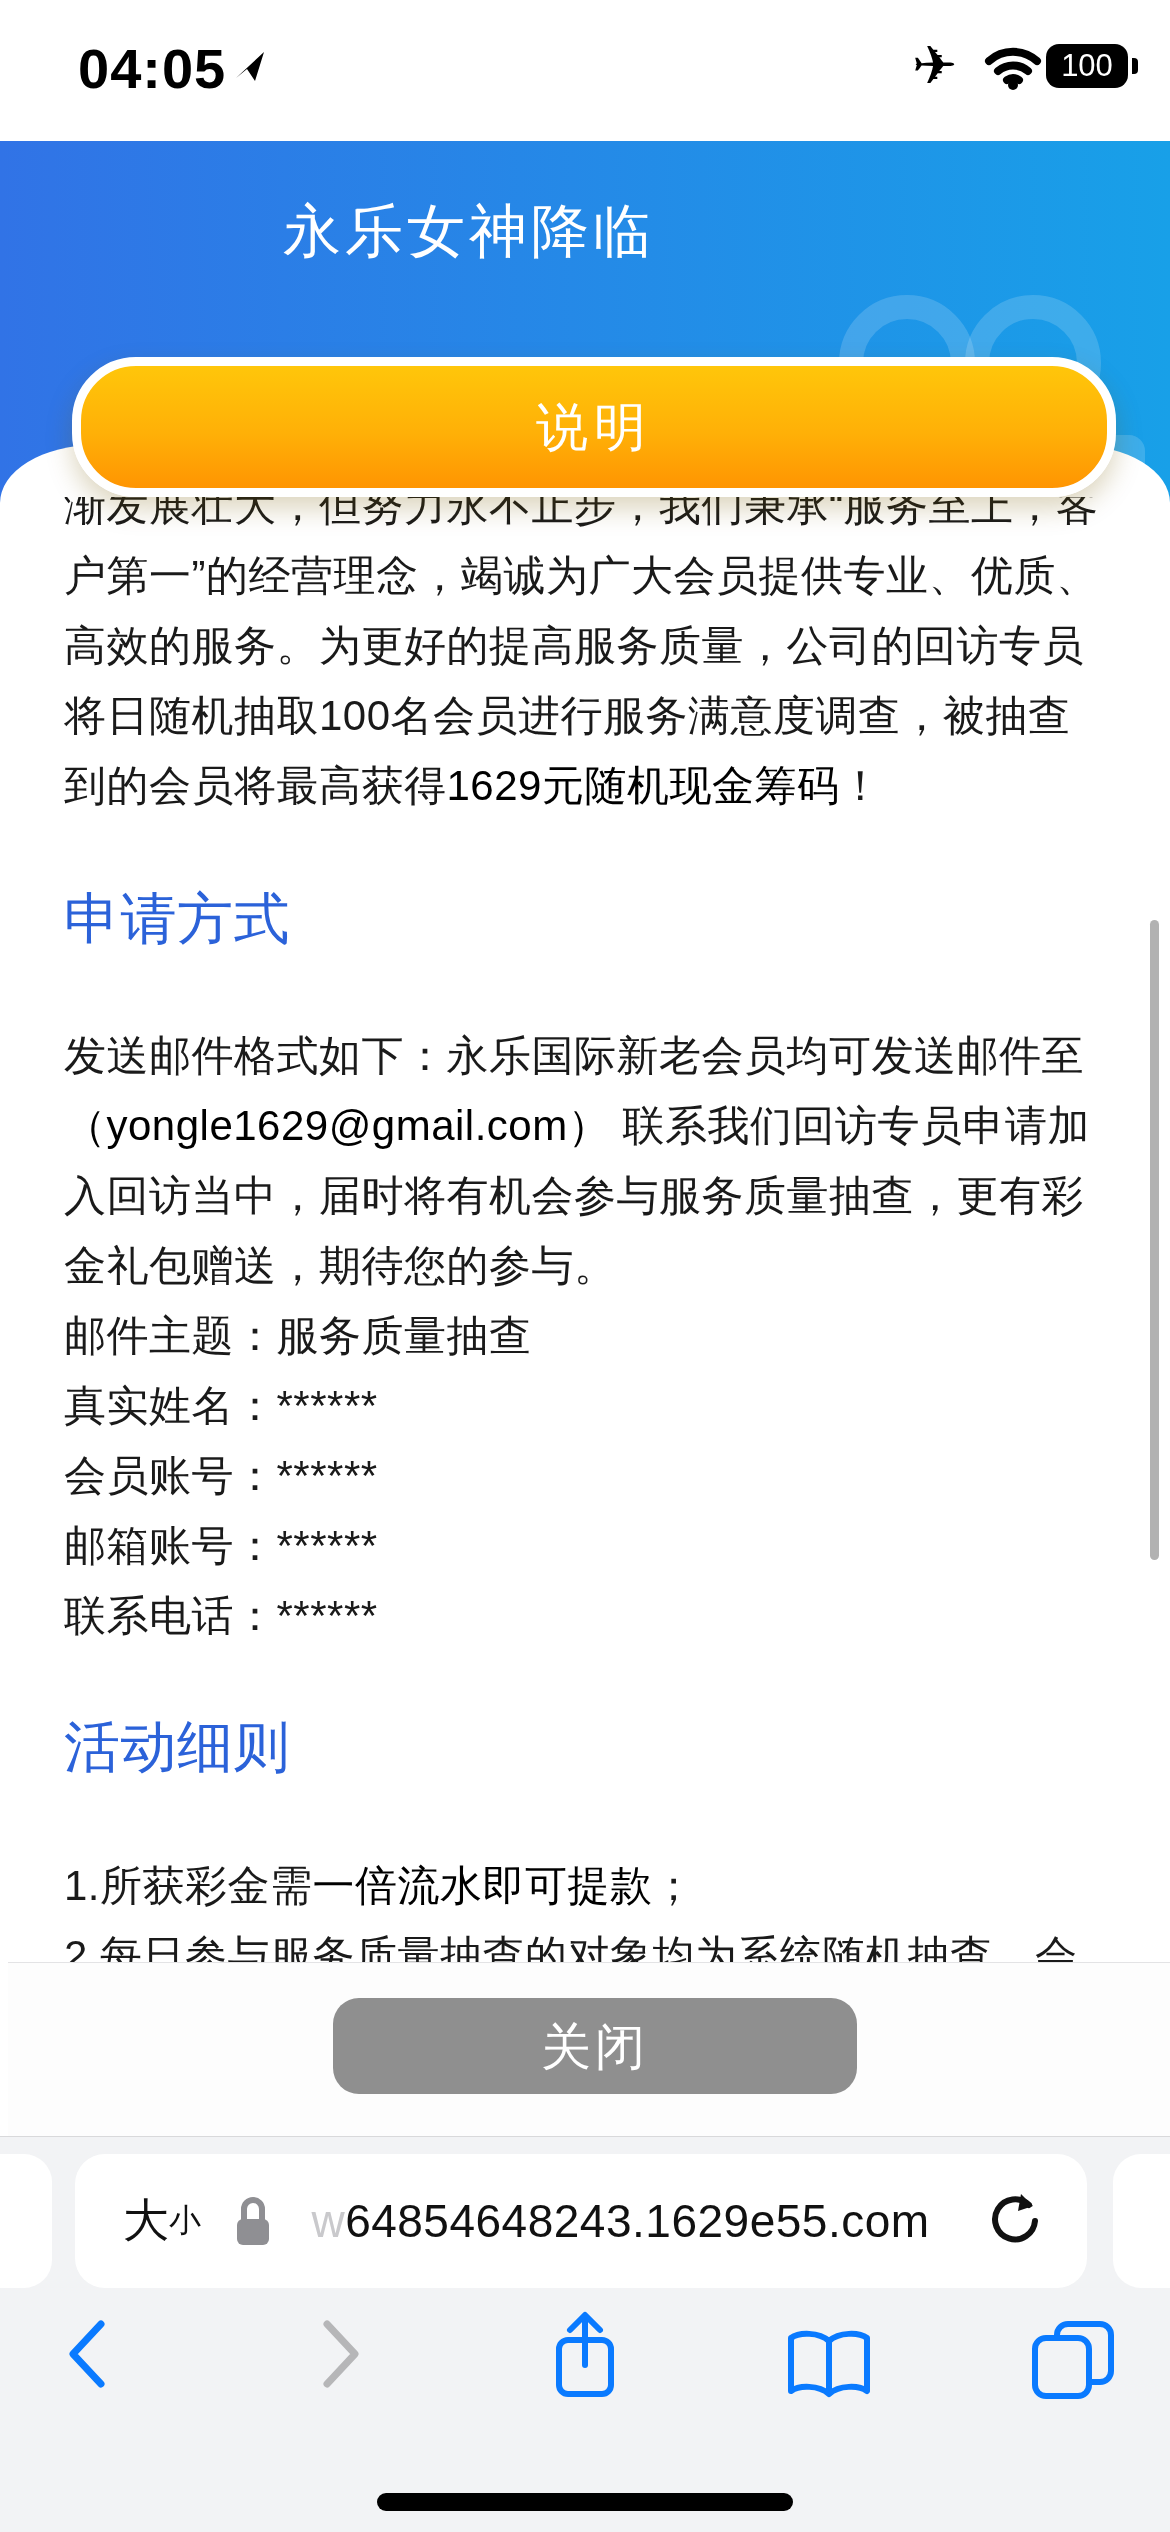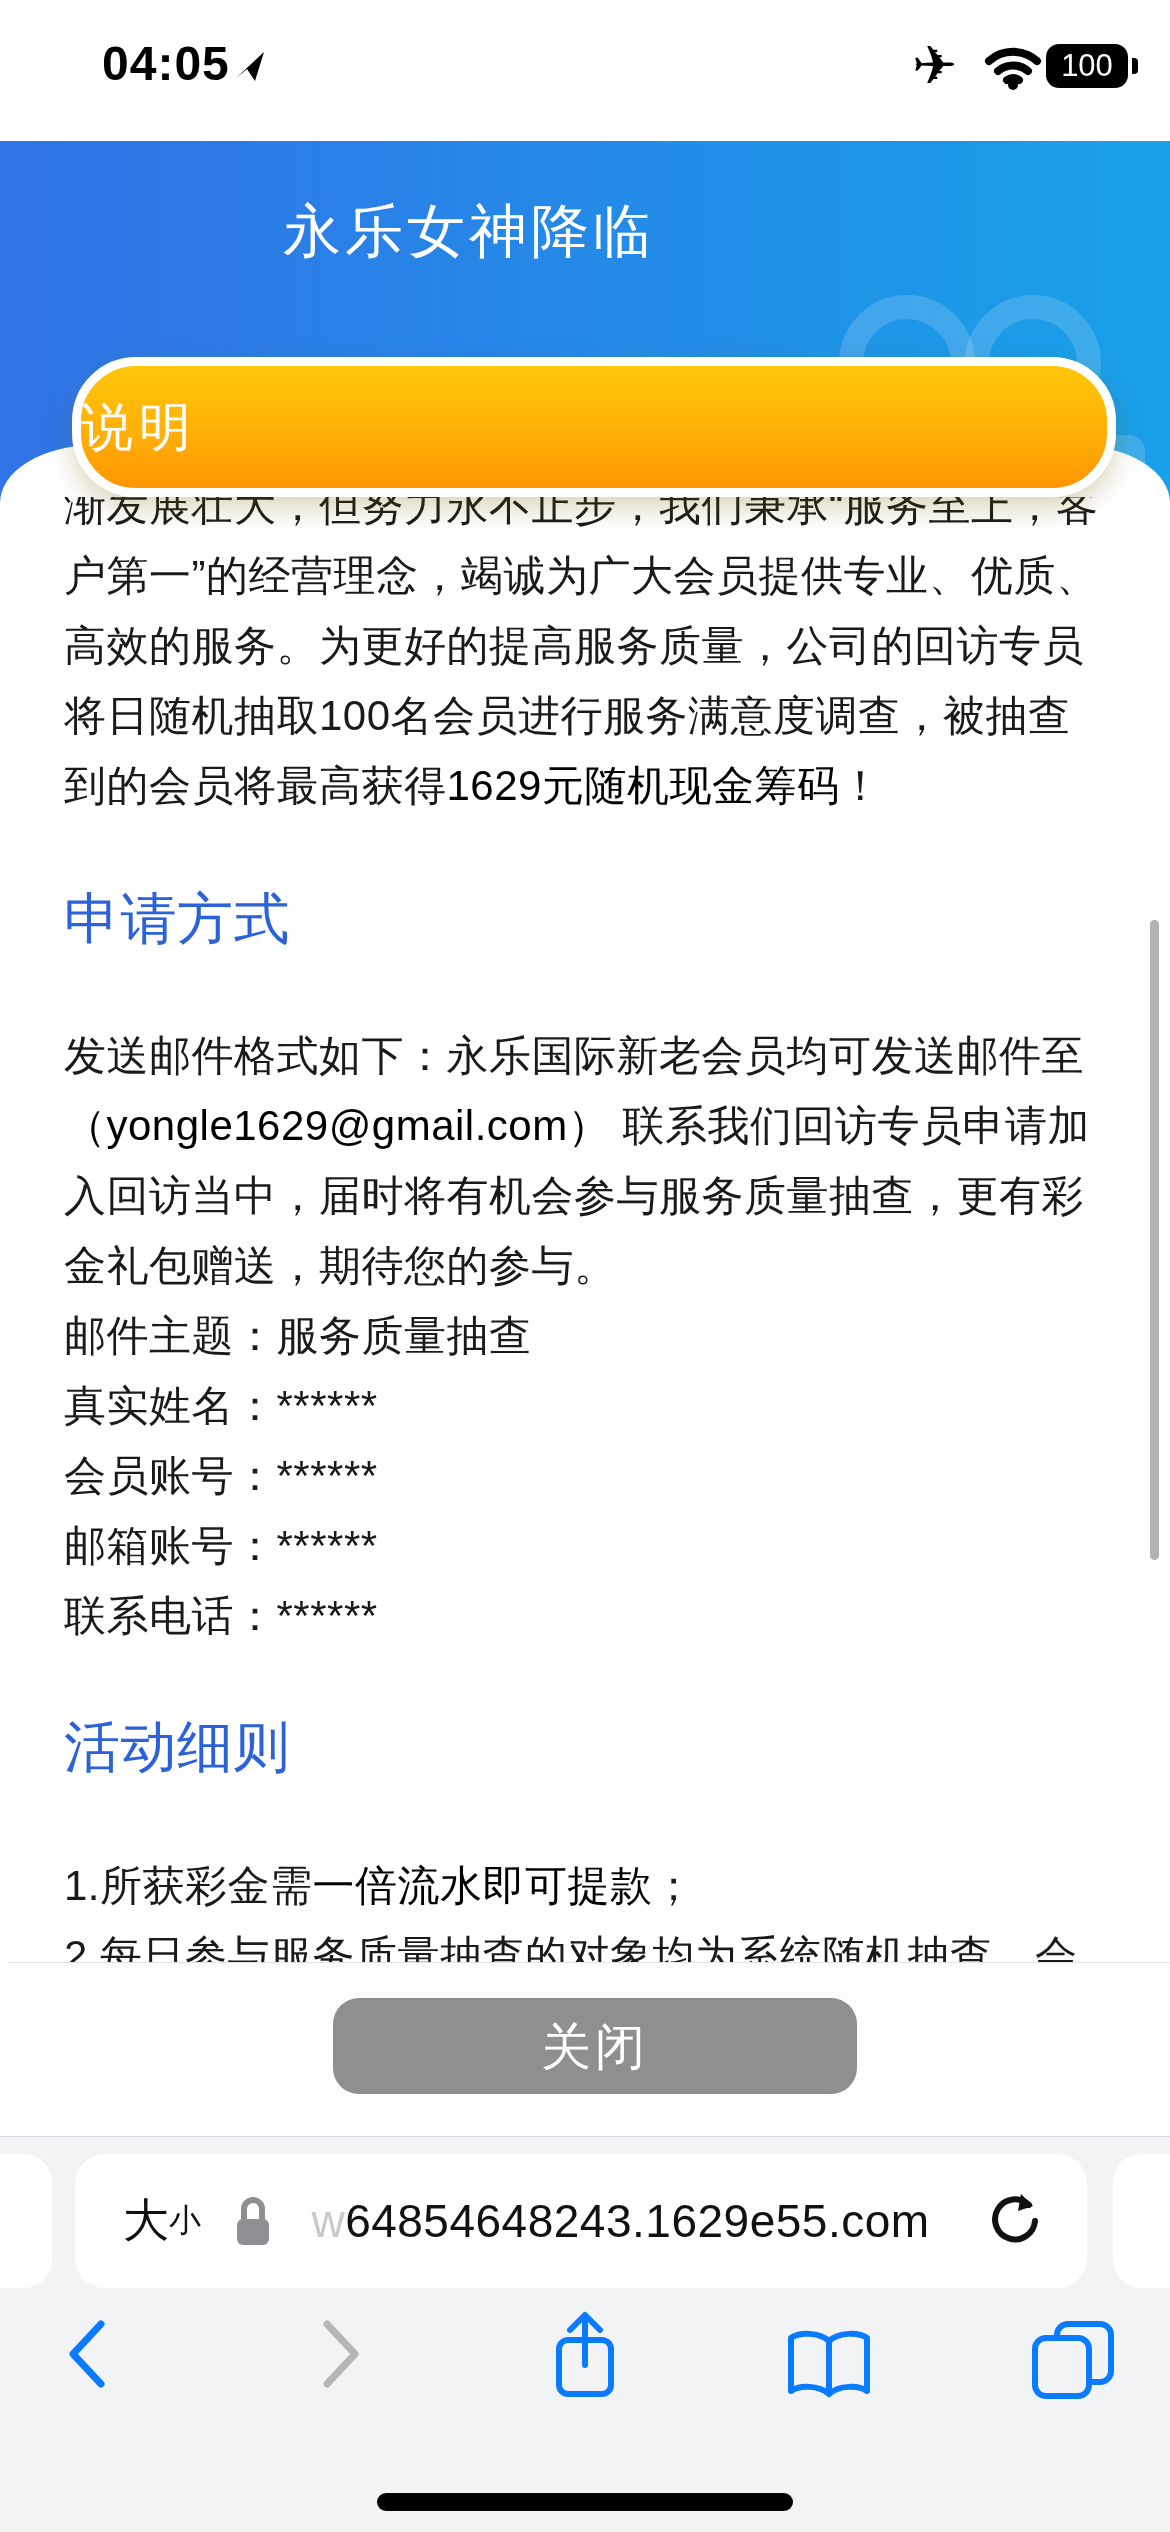--- a/index.html
+++ b/index.html
@@ -2,42 +2,42 @@
 <html><head>
 <meta charset="utf-8">
 <style>
   html,body{margin:0;padding:0;background:#888;}
   #app{
     position:relative;width:1170px;height:2532px;background:#ffffff;overflow:hidden;
     font-family:"Liberation Sans","DejaVu Sans",sans-serif;margin:0 auto;
   }
   
   .statusbar{position:absolute;top:0;left:0;width:1170px;height:141px;background:#ffffff;z-index:40;}
-  .time{position:absolute;left:78px;top:36px;font-size:48px;font-weight:700;color:#000;letter-spacing:1px;margin-left:24px;}
+  .time{position:absolute;left:78px;top:36px;font-size:56px;font-weight:700;color:#000;letter-spacing:1px;}
   .loc-arrow{position:absolute;left:232px;top:48px;}
   .plane{position:absolute;left:912px;top:34px;font-size:54px;color:#000;font-family:"DejaVu Sans",sans-serif;}
   .wifi{position:absolute;left:984px;top:46px;}
   .battery{position:absolute;left:1046px;top:44px;width:82px;height:44px;background:#000;border-radius:13px;color:#fff;
     font-size:31px;font-weight:400;text-align:center;line-height:44px;letter-spacing:0;}
   .battery-nub{position:absolute;left:1132px;top:58px;width:6px;height:16px;background:#000;border-radius:0 4px 4px 0;}
   
   .hero{position:absolute;top:141px;left:0;width:1170px;height:420px;
     background:linear-gradient(90deg,#3173e6 0%,#18a0e8 100%);z-index:1;}
   .hero-title{position:absolute;top:52px;left:0;width:938px;text-align:center;color:#ffffff;
     font-size:58px;letter-spacing:4px;z-index:3;}
   .gift{position:absolute;left:795px;top:20px;z-index:2;}
   
   .card{position:absolute;top:445px;left:0;width:1170px;bottom:570px;background:#ffffff;
     border-top-left-radius:95px 58px;border-top-right-radius:95px 58px;z-index:5;}
   
   .explain-btn{position:absolute;top:357px;left:72px;width:1026px;height:122px;border-radius:64px;
     background:linear-gradient(180deg,#ffc60a 0%,#ffb007 55%,#ff9502 100%);
     border:9px solid #ffffff;box-sizing:content-box;z-index:10;
     box-shadow:0 12px 26px rgba(120,90,0,0.25);
-    color:#ffffff;font-size:52px;line-height:122px;letter-spacing:6px;}
+    color:#ffffff;font-size:52px;text-align:center;line-height:122px;letter-spacing:6px;}
   
   .scroll-area{position:absolute;top:497px;left:0;width:1170px;bottom:570px;overflow:hidden;z-index:6;}
   .content{padding:0 64px;color:#1a1a1a;font-size:42px;line-height:70px;letter-spacing:0.5px;}
   .content p{margin:0;}
   .intro{margin-top:-26px !important;}
   .blue-link{color:#000000;}
   .sec-heading{color:#2b62d9;font-size:56px;font-weight:400;line-height:64px;}
   .h-apply{margin-top:66px !important;}
   .h-rules{margin-top:64px !important;}
   .apply{margin-top:70px !important;}

